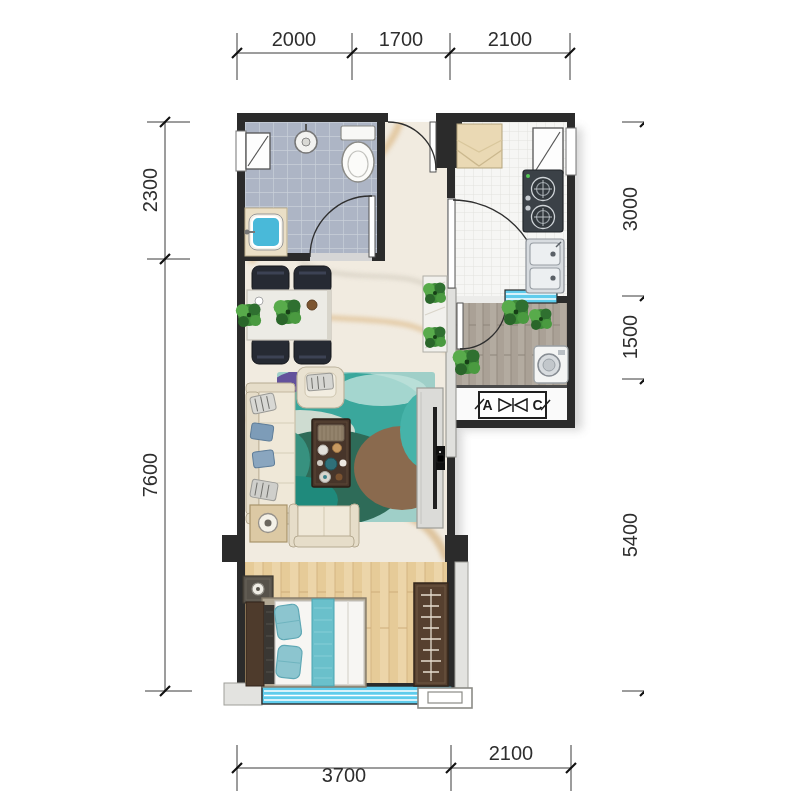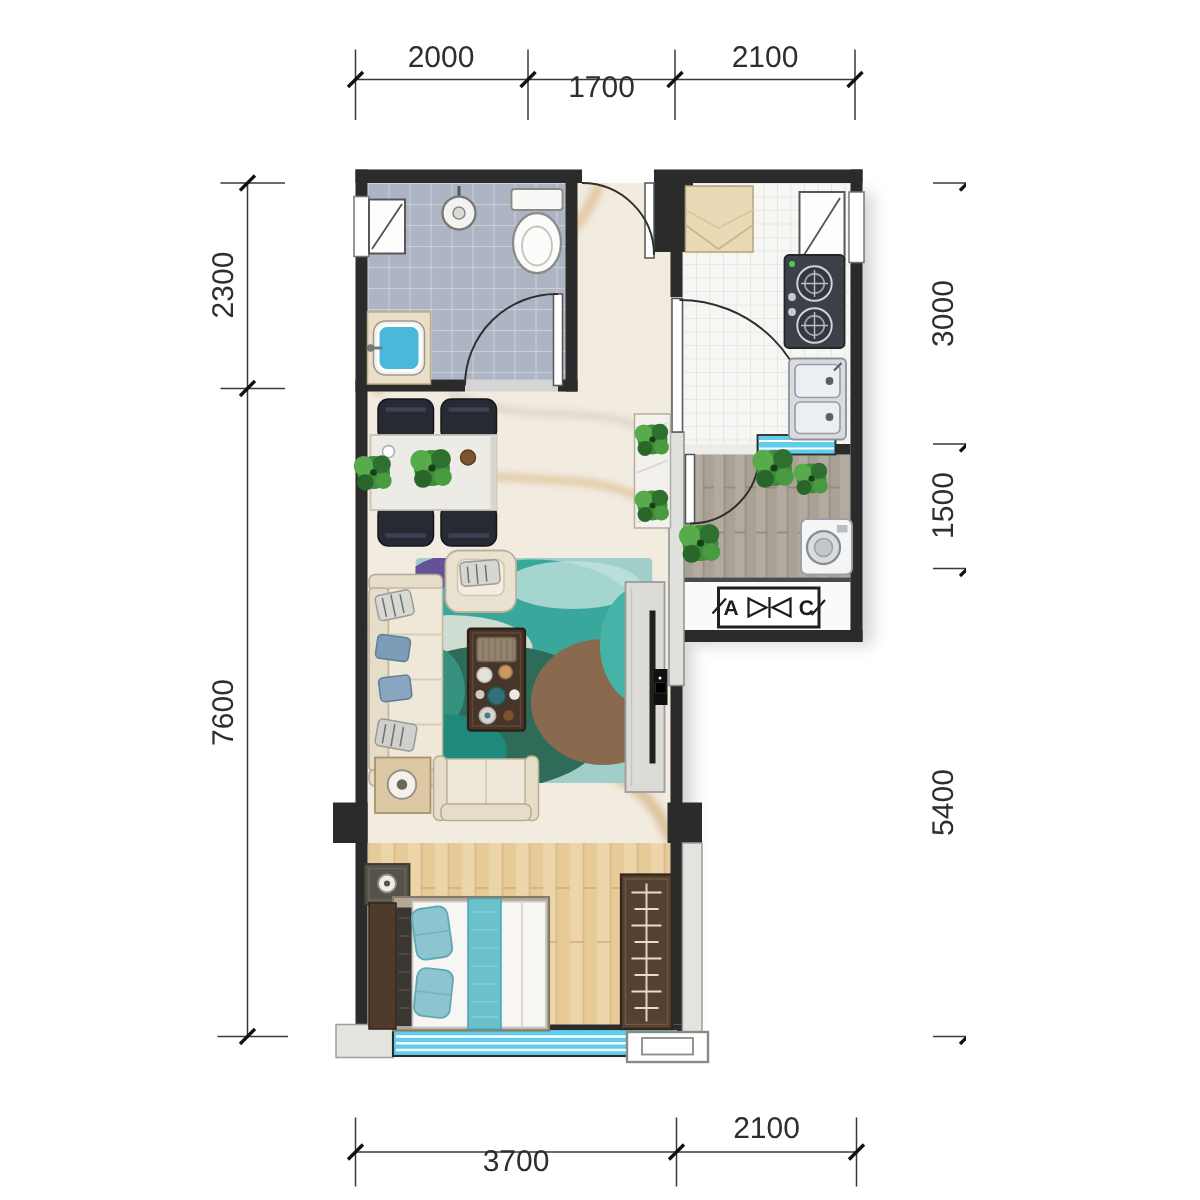--- a/index.html
+++ b/index.html
@@ -396,21 +396,21 @@
     <path d="M622,122 H668 M622,296 H668 M622,379 H668 M622,691 H668"></path>
     <use href="#tick" x="645" y="122"></use>
           <use href="#tick" x="645" y="296"></use>
     <use href="#tick" x="645" y="379"></use>
           <use href="#tick" x="645" y="691"></use>
   </g>
 </g>
 </svg>
 
 <div class="dim" style="left:294px;top:39px;">2000</div>
-<div class="dim" style="left:401px;top:39px;margin-top:20px;">1700</div>
+<div class="dim" style="left:401px;top:39px;">1700</div>
 <div class="dim" style="left:510px;top:39px;">2100</div>
 
 <div class="dim" style="left:344px;top:753px;margin-top:22px;">3700</div>
 <div class="dim" style="left:511px;top:753px;">2100</div>
 
 <div class="dim v" style="left:150px;top:190px;">2300</div>
 <div class="dim v" style="left:150px;top:475px;">7600</div>
 
 <div class="dim v" style="left:630px;top:209px;">3000</div>
 <div class="dim v" style="left:630px;top:337px;">1500</div>

